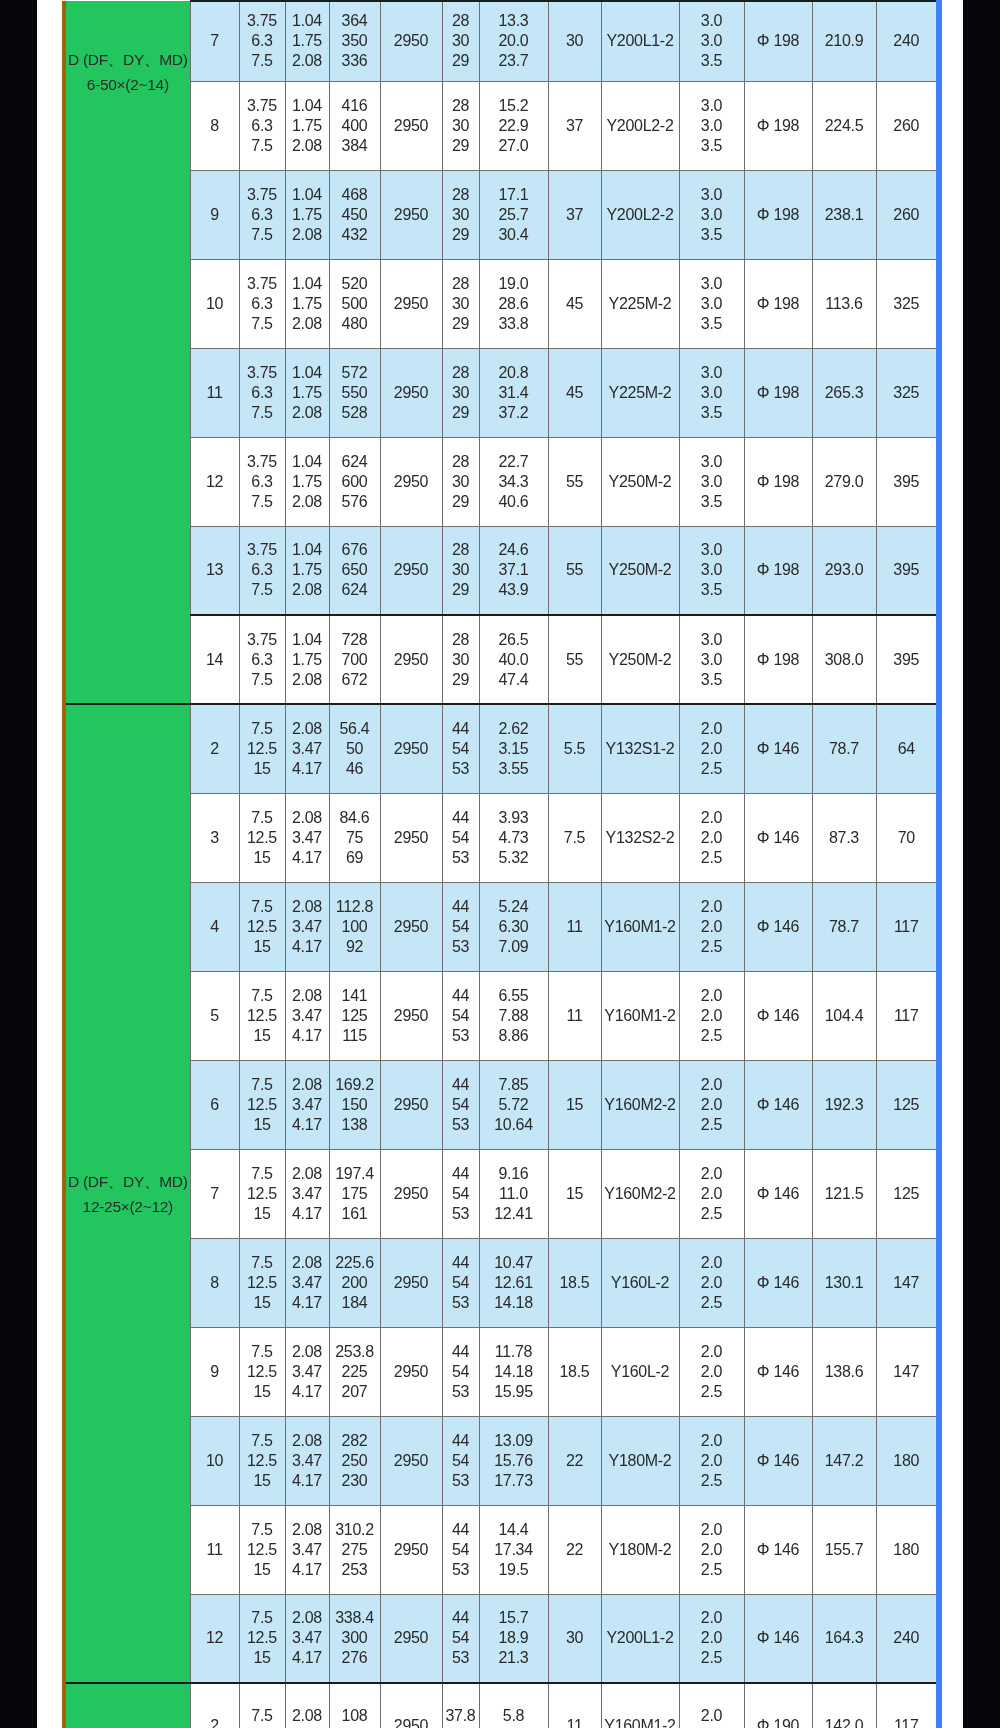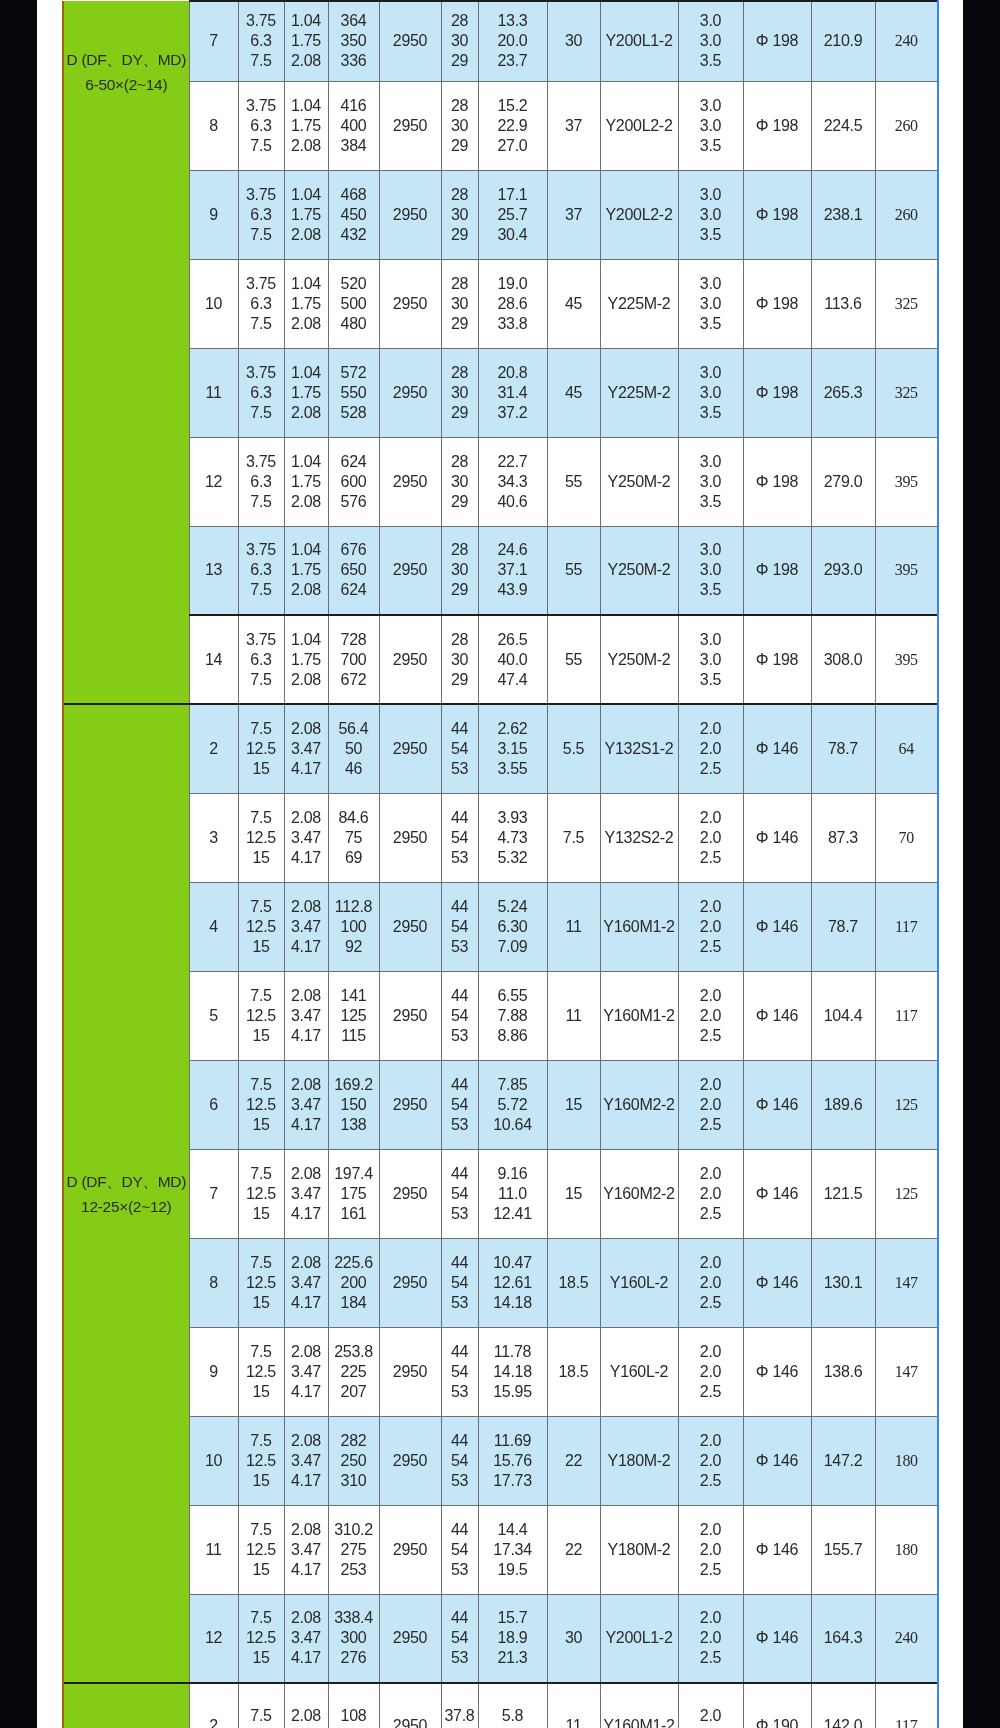--- a/index.html
+++ b/index.html
@@ -22,26 +22,26 @@
     text-align:center;vertical-align:middle;
     font-size:16px;line-height:20px;letter-spacing:-0.3px;
     color:#2a2a2a;
     white-space:pre-line;
     background:#ffffff;
     overflow:hidden;
   }
   #spec-table td.blue{background:#c4e6f7;}
   #spec-table tr.break > td{border-top:2px solid #1c1c1c;}
   #spec-table td.label{
-    background:#84cc16;
-    border-left:2px solid #a16207;
+    background:#22c55e;
+    border-left:4px solid #a16207;
     font-size:15.5px;line-height:25px;letter-spacing:-0.3px;
   }
   #spec-table td.label.top{vertical-align:top;padding-top:46px;border-top:none;}
-  #spec-table td:last-child{border-right:2px solid #3b82f6;font-family:Liberation Serif, serif;}
+  #spec-table td:last-child{border-right:6px solid #3b82f6;}
 </style>
 </head>
 <body>
 
 <div id="page">
   <div class="edge left"></div>
   <div class="edge right"></div>
 
   <table id="spec-table">
     <colgroup>
@@ -406,21 +406,21 @@
 53</td>
           <td class="blue">7.85
 5.72
 10.64</td>
           <td class="blue">15</td>
           <td class="blue">Y160M2-2</td>
           <td class="blue">2.0
 2.0
 2.5</td>
           <td class="blue">Φ 146</td>
-          <td class="blue">189.6</td>
+          <td class="blue">192.3</td>
           <td class="blue">125</td>
         </tr>
         <tr style="height: 89px;">
           <td>7</td>
           <td>7.5
 12.5
 15</td>
           <td>2.08
 3.47
 4.17</td>
@@ -500,26 +500,26 @@
         <tr style="height: 89px;">
           <td class="blue">10</td>
           <td class="blue">7.5
 12.5
 15</td>
           <td class="blue">2.08
 3.47
 4.17</td>
           <td class="blue">282
 250
-310</td>
+230</td>
           <td class="blue">2950</td>
           <td class="blue">44
 54
 53</td>
-          <td class="blue">11.69
+          <td class="blue">13.09
 15.76
 17.73</td>
           <td class="blue">22</td>
           <td class="blue">Y180M-2</td>
           <td class="blue">2.0
 2.0
 2.5</td>
           <td class="blue">Φ 146</td>
           <td class="blue">147.2</td>
           <td class="blue">180</td>

